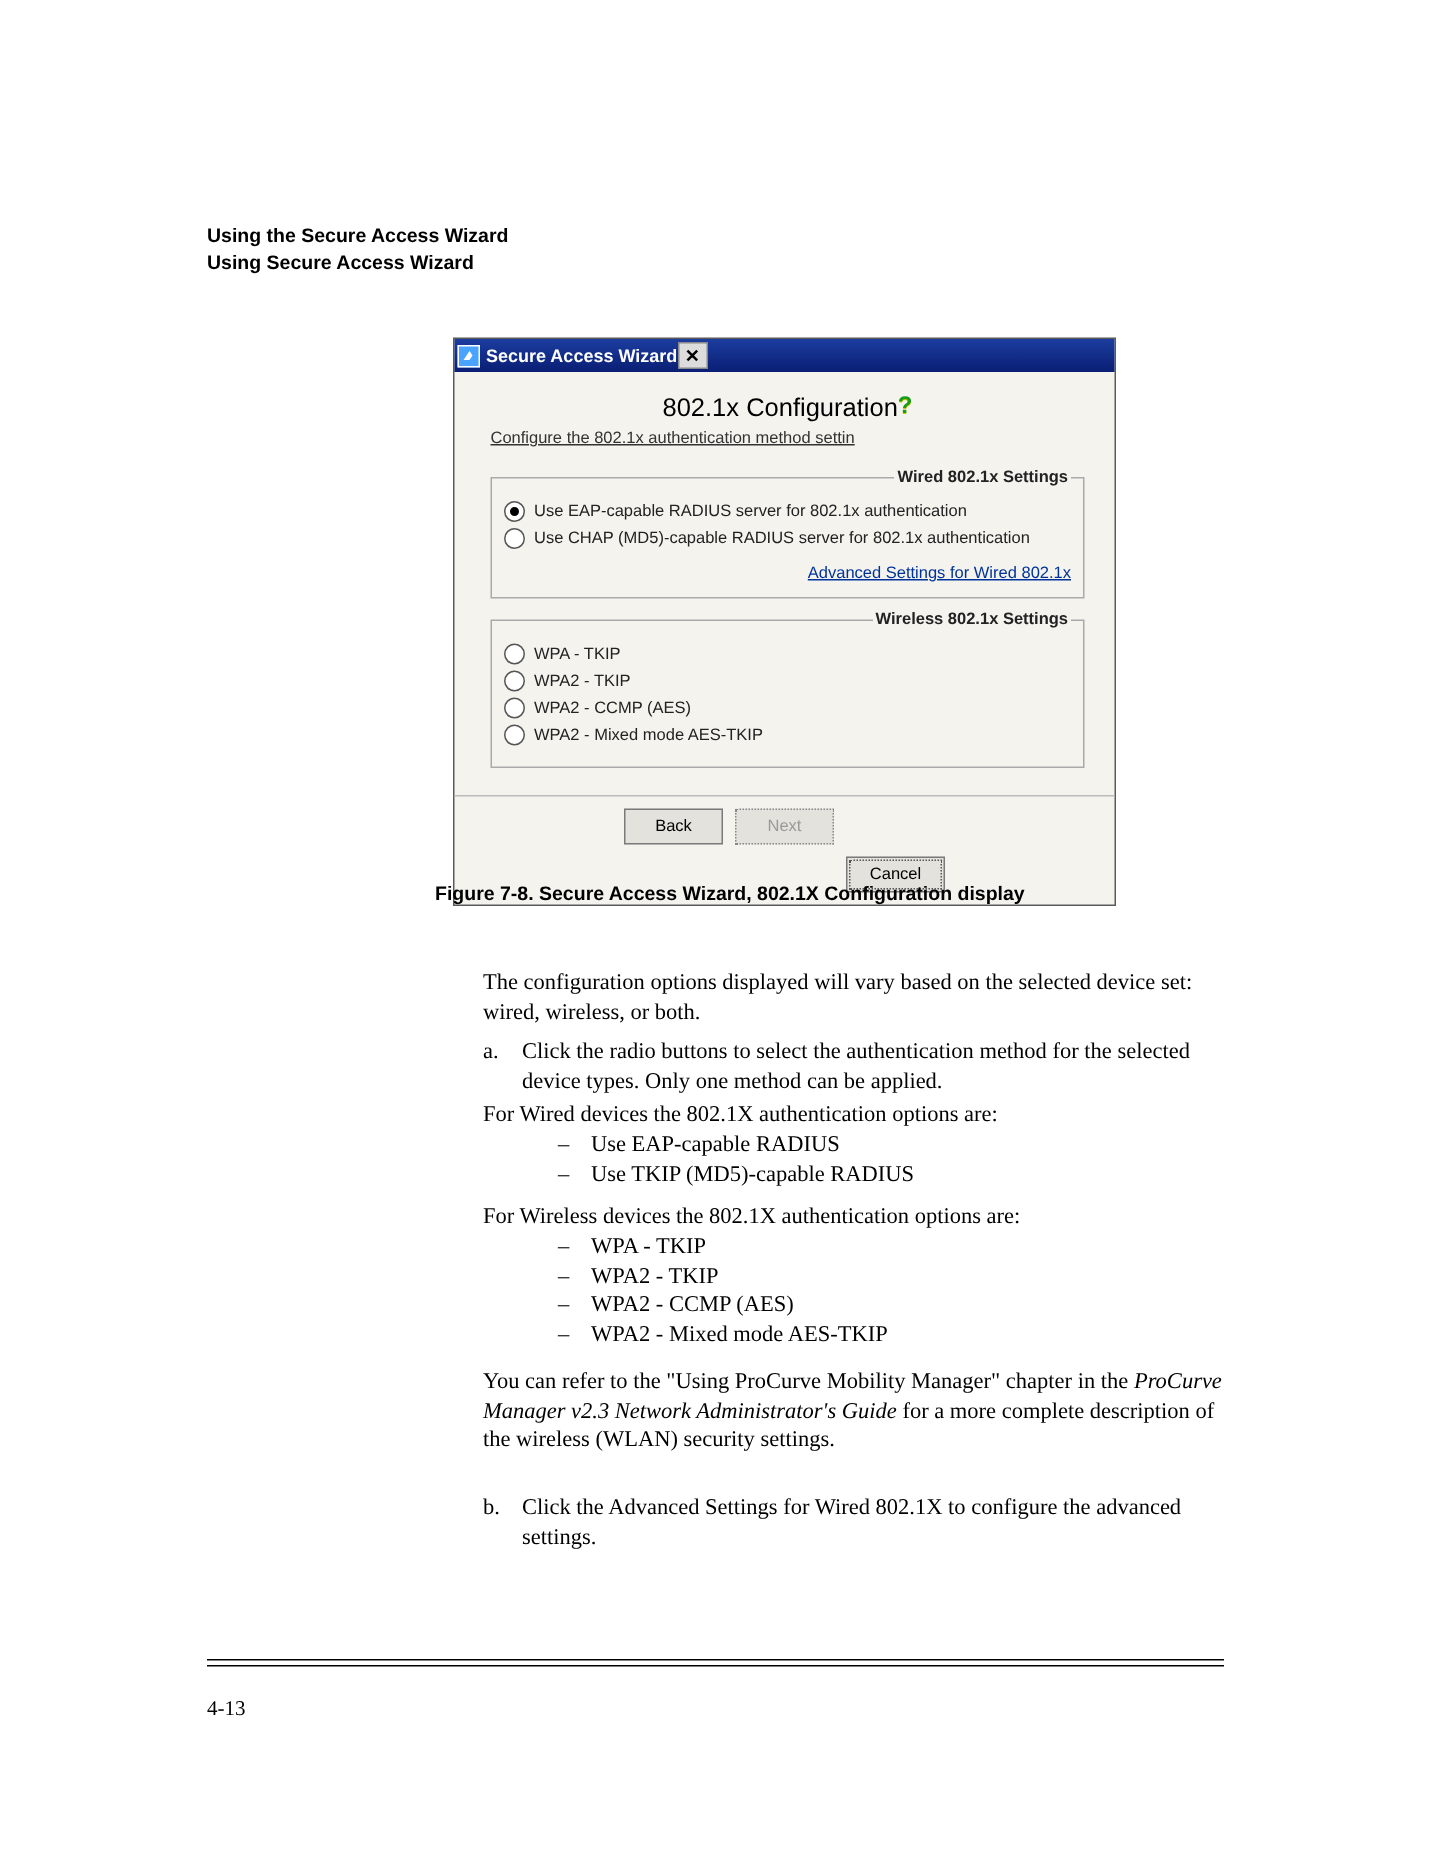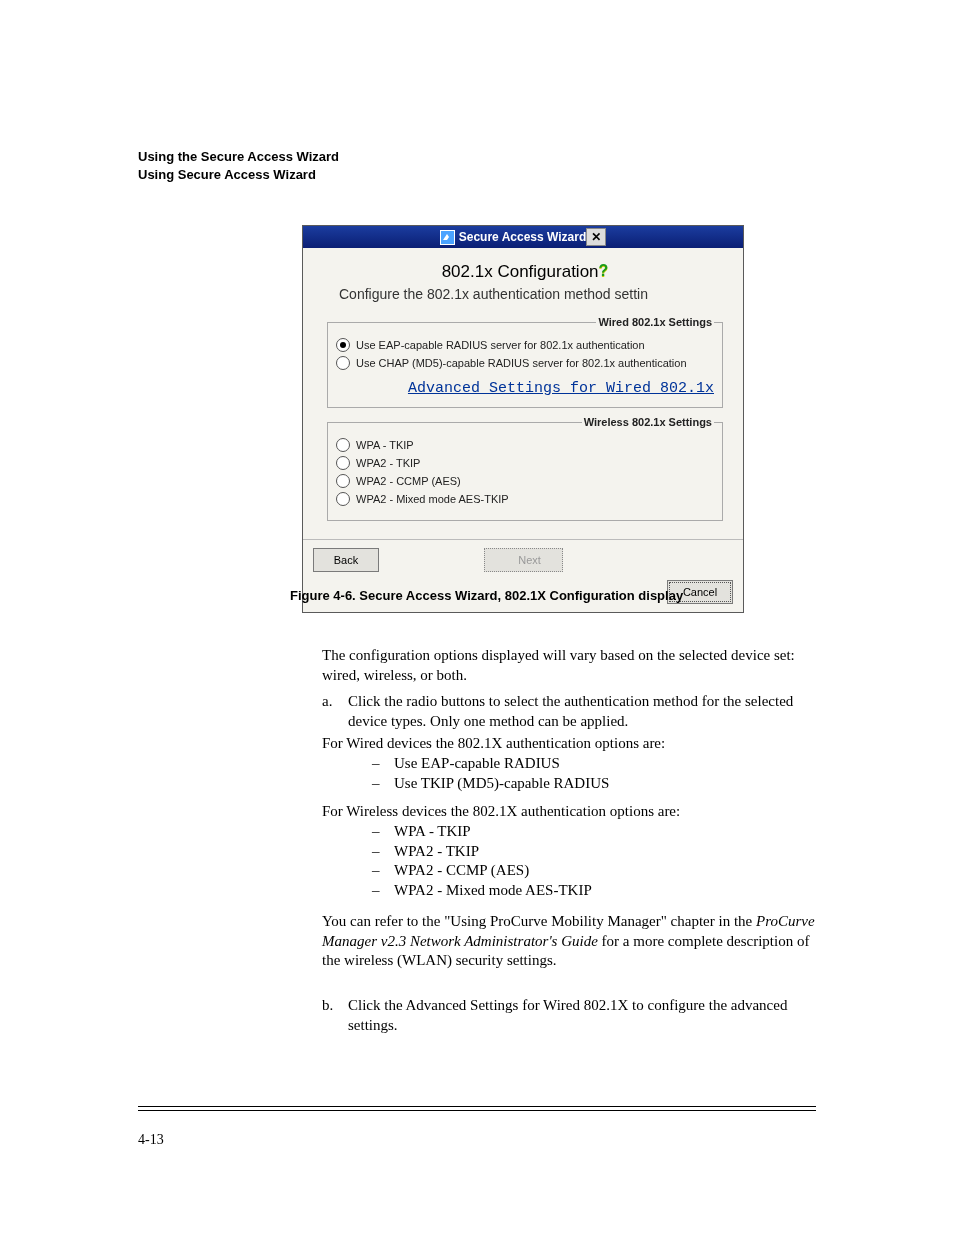--- a/index.html
+++ b/index.html
@@ -28,21 +28,21 @@
     width: 440px;
     border: 1px solid #5a5a5a;
     background: #f4f3ee;
     font-family: Tahoma, Arial, sans-serif;
   }
   .titlebar {
     background: linear-gradient(180deg,#1b3d9f 0%,#0a1e74 100%);
     height: 22px;
     display: flex;
     align-items: center;
-    justify-content: center;
+    justify-content: flex-start;
     padding: 0 2px 0 2px;
   }
   .titlebar-left {
     display: flex;
     align-items: center;
     gap: 4px;
   }
   .titlebar-icon {
     width: 15px; height: 15px;
     background: #4aa3ff;
@@ -74,24 +74,24 @@
     font-size: 17px;
     color:#000;
     margin-bottom: 4px;
     display:flex;justify-content:center;align-items:flex-start;
   }
   .help-icon {
     color:#1a9b1a; font-size:16px; font-weight:bold;
     text-shadow: 0 1px 0 #c9c900;
   }
   .wiz-subtitle {
-    margin-left: 12px;
-    font-size:14px;
+    font-size:11px;
     color:#333;
     margin-bottom:14px;
+    text-decoration:underline;
   }
   fieldset {
     border:1px solid #aaa;
     margin: 8px 0;
     padding: 6px 8px 10px;
     font-size:11px;
     text-align:right;
   }
   legend {
     font-weight: bold;
@@ -107,39 +107,38 @@
     margin-right:6px;display:flex;align-items:center;justify-content:center;
     flex-shrink:0;
     background:#fff;
   }
   .radio.checked::after {
     content:""; width:6px;height:6px;background:#000;border-radius:50%;
   }
   .link {
     color:#003399; text-decoration:underline; cursor:pointer;
     display:inline-block; margin: 6px 0 0;
-    font-size:15px;
-    font-family:Liberation Mono, monospace;
+    font-size:11px;
   }
   .button-row {
     border-top:1px solid #bbb;
     padding: 8px 10px;
-    display:flex;justify-content:space-between;gap:8px;
+    display:flex;justify-content:center;gap:8px;
     font-size:11px;
   }
   .btn {
     min-width:64px;
     height:22px;
     border:1px solid #7a7a7a;
     background:#e3e2dd;
     font-size:11px;
     display:flex;align-items:center;justify-content:center;
     cursor:pointer;
   }
-  .btn.disabled { color:#999; border:1px dotted #888;cursor:default;padding-left:13px;}
+  .btn.disabled { color:#999; border:1px dotted #888;cursor:default;}
   .btn.cancel { border:1px solid #7a7a7a; outline:1px dotted #555; outline-offset:-3px;margin-top:32px;}
 
   .figure-caption {
     position:absolute;
     top: 588px;
     left: 290px;
     font-family: Arial, sans-serif;
     font-size: 13px;
     font-weight: bold;
   }
@@ -230,21 +229,21 @@
       </div>
     </fieldset>
   </div>
   <div class="button-row">
     <div class="btn">Back</div>
     <div class="btn disabled">Next</div>
     <div class="btn cancel">Cancel</div>
   </div>
 </div>
 
-<div class="figure-caption">Figure 4-6. Secure Access Wizard, 802.1X Configuration display</div>
+<div class="figure-caption">Figure 7-8. Secure Access Wizard, 802.1X Configuration display</div>
 
 <div class="body-text" style="top:614px;">The configuration options displayed will vary based on the selected device set: wired, wireless, or both.</div>
 
 <div class="body-text" style="top:656px;">
   <div class="li-row">
     <span class="li-marker">a.</span>
     <span>Click the radio buttons to select the authentication method for the selected device types. Only one method can be applied.</span>
   </div>
 </div>
 

